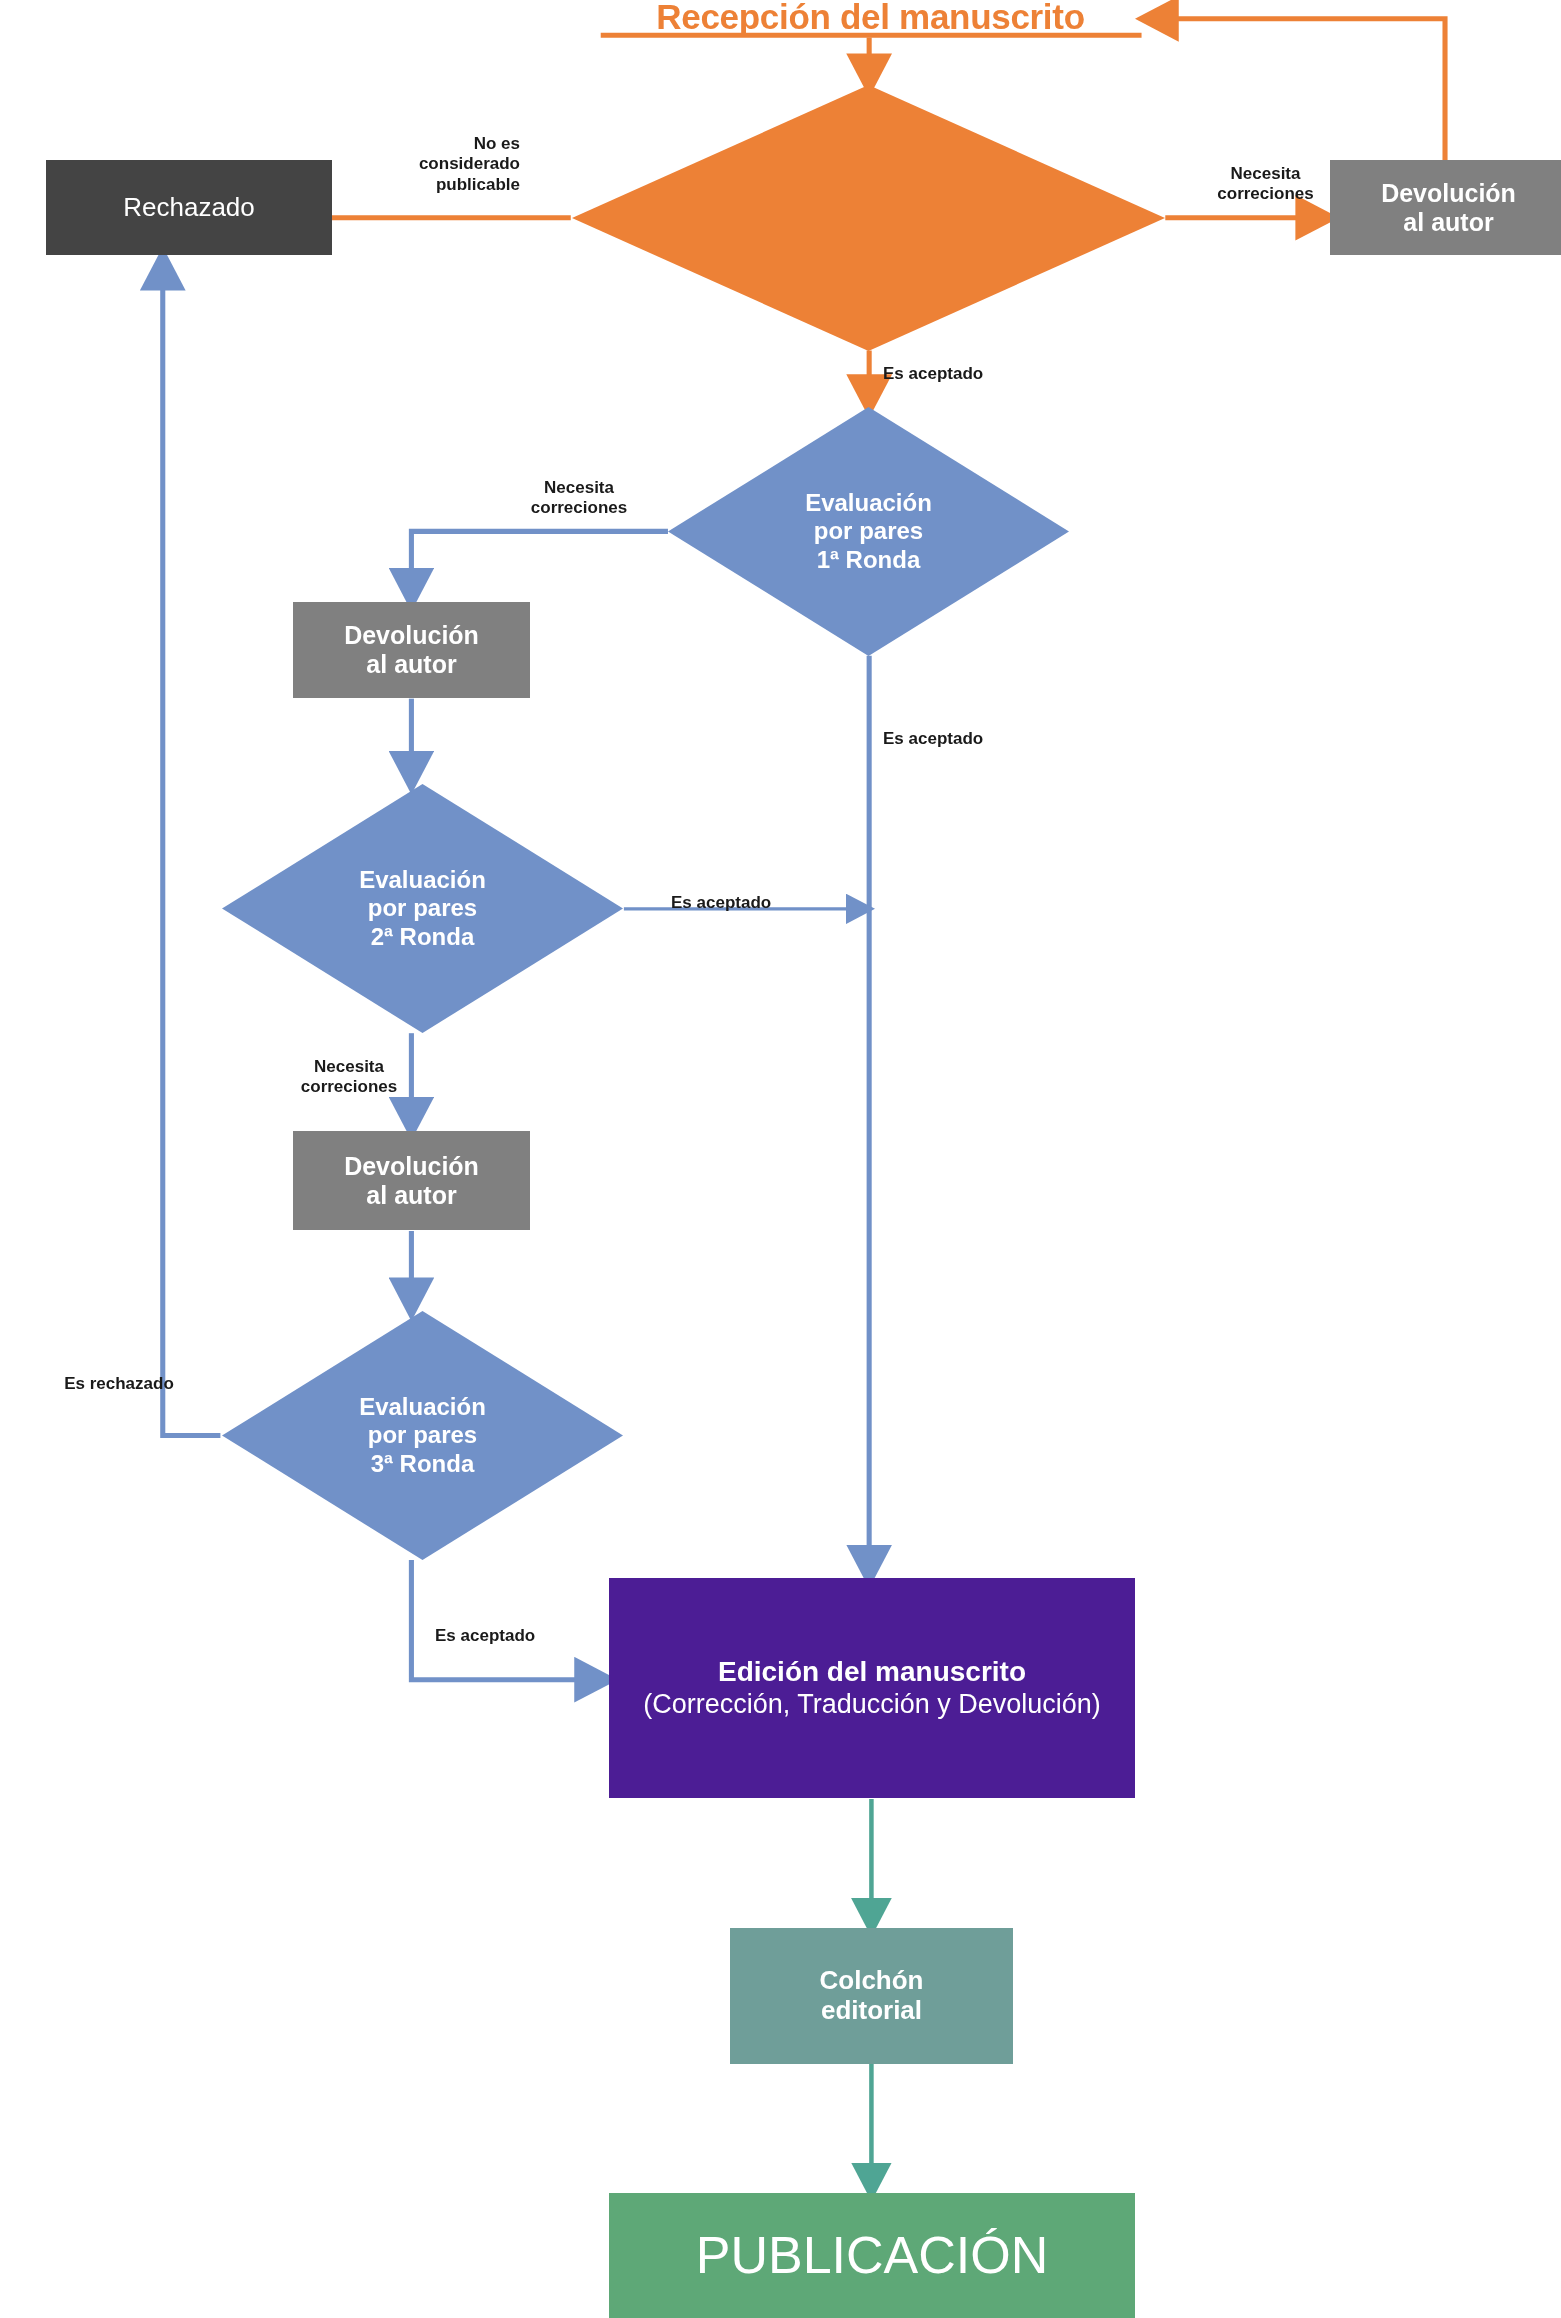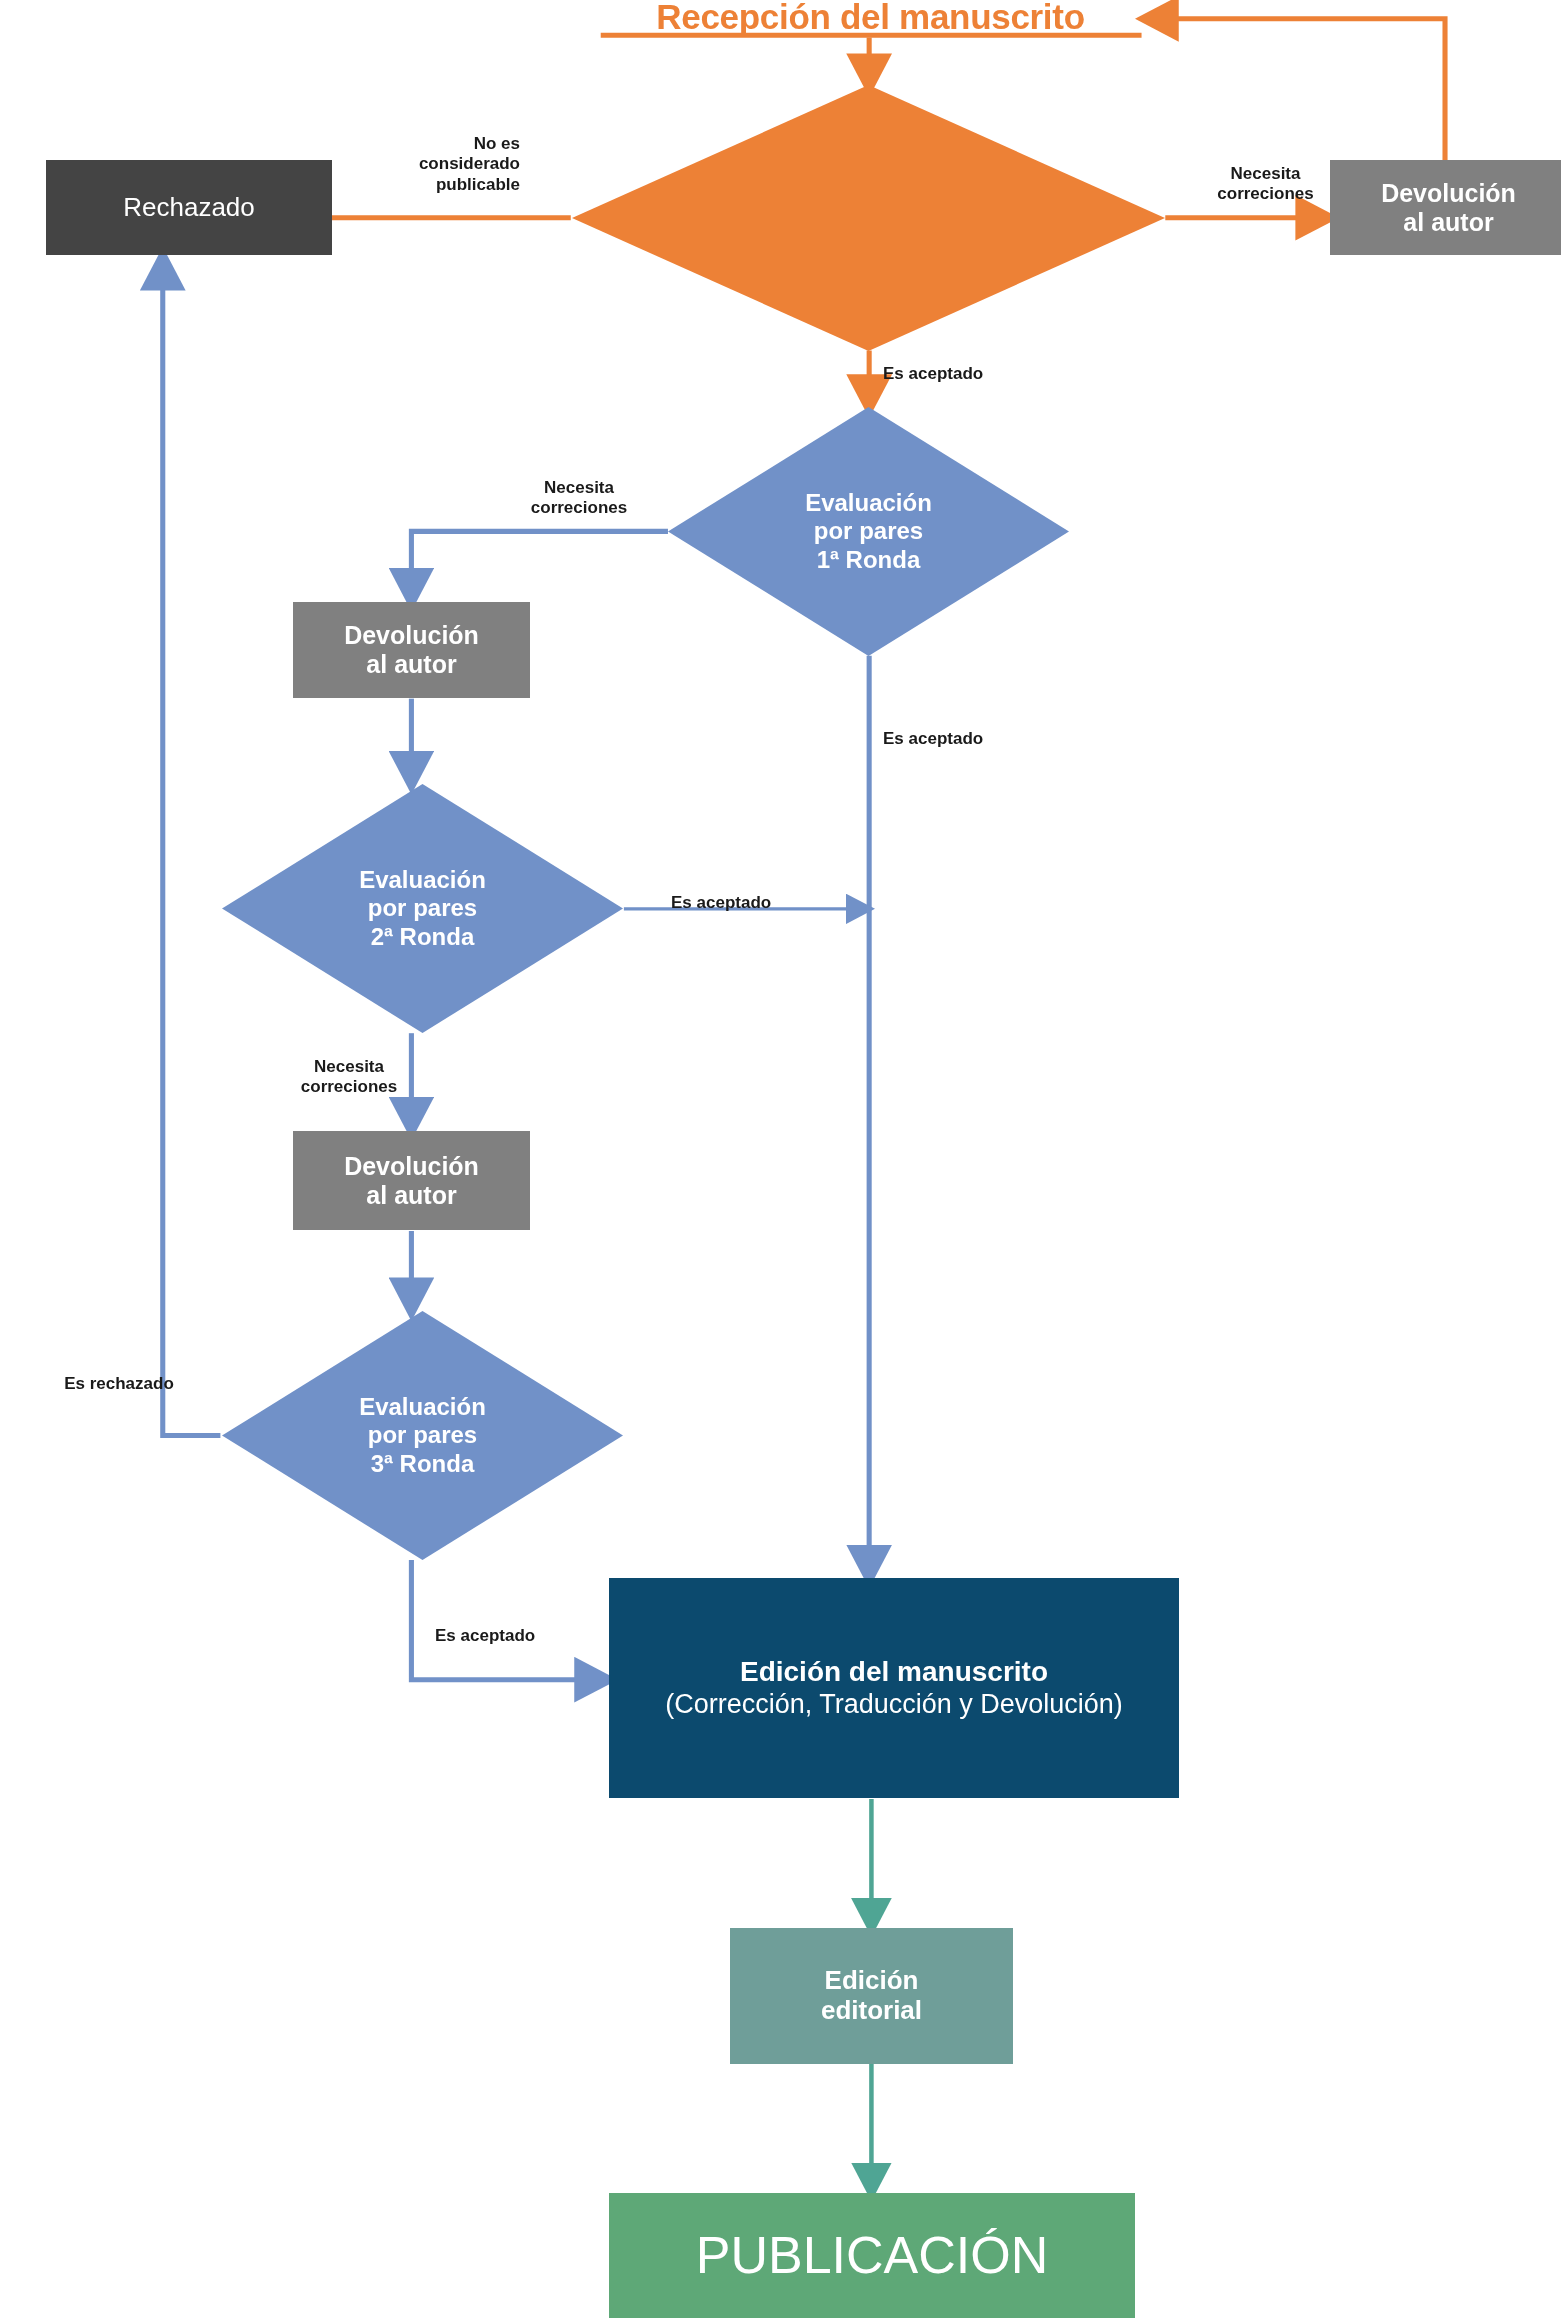--- a/index.html
+++ b/index.html
@@ -51,22 +51,22 @@
     left:293px; top:602px; width:237px; height:96px;
     background:#808080;
     font-size:25px; font-weight:bold;
   }
   .rect-dev-2{
     left:293px; top:1131px; width:237px; height:99px;
     background:#808080;
     font-size:25px; font-weight:bold;
   }
   .rect-edicion{
-    left:609px; top:1578px; width:570px; height:220px;
-    background:#0c4a6e;
+    left:609px; top:1578px; width:526px; height:220px;
+    background:#4c1d95;
     font-size:27px;
   }
   .rect-colchon{
     left:730px; top:1928px; width:283px; height:136px;
     background:#6F9E99;
     font-size:26px; font-weight:bold;
   }
   .rect-publicacion{
     left:609px; top:2193px; width:526px; height:126px;
     background:#5EA877;
@@ -240,21 +240,21 @@
 
   <div class="node rect-edicion">
     <div class="inner">
       <span class="b-title" style="font-size:28px">Edición del manuscrito</span><br>
       <span class="b-sub">(Corrección, Traducción y Devolución)</span>
     </div>
   </div>
 
   <div class="node rect-colchon">
     <div class="inner">
-      <span>Edición</span><br>
+      <span>Colchón</span><br>
       <span>editorial</span>
     </div>
   </div>
 
   <div class="node rect-publicacion">
     <span class="inner">PUBLICACIÓN</span>
   </div>
 
   <div class="elabel lb-nopub">No es
 considerado

